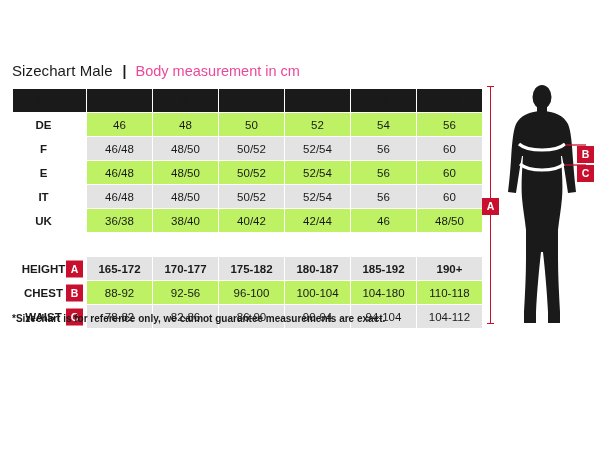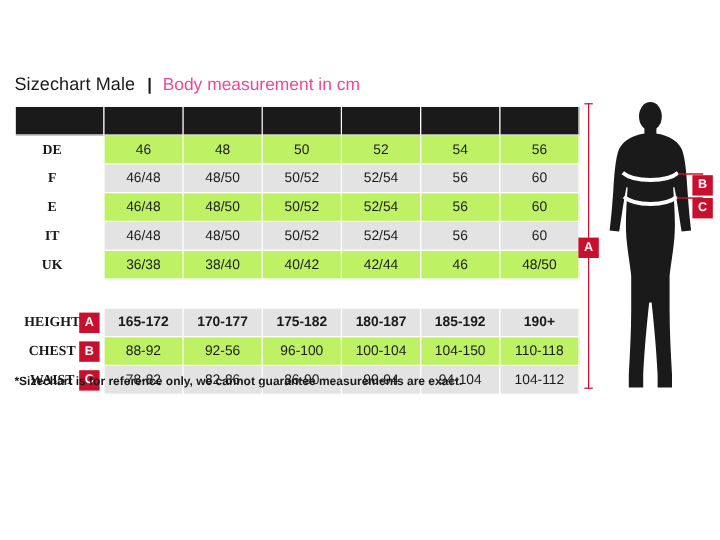--- a/index.html
+++ b/index.html
@@ -107,21 +107,21 @@
     background: #c8102e;
     color: #ffffff;
     font-size: 10.5px;
     font-weight: bold;
     text-align: center;
     position: absolute;
     right: 3px;
     top: 50%;
     transform: translateY(-50%);
   }
-  td.rowlabel .lbl-text { display: inline-block; padding-right: 12px; font-family: Liberation Serif, serif; }
+  td.rowlabel .lbl-text { display: inline-block; padding-right: 12px; }
 
   
   tr.gap td { height: 5px; border: none; background: #ffffff; padding: 0; }
 
   
   #footnote {
     position: absolute;
     left: 12px;
     top: 313px;
     font-size: 10px;
@@ -296,21 +296,21 @@
 
       <tr>
         <td class="rowlabel meas">
           <span class="lbl-text">CHEST</span>
           <span class="badge">B</span>
         </td>
         <td class="data">88-92</td>
         <td class="data">92-56</td>
         <td class="data">96-100</td>
         <td class="data">100-104</td>
-        <td class="data">104-150</td>
+        <td class="data">104-180</td>
         <td class="data">110-118</td>
       </tr>
 
       <tr>
         <td class="rowlabel meas">
           <span class="lbl-text">WAIST</span>
           <span class="badge">C</span>
         </td>
         <td class="data alt">78-82</td>
         <td class="data alt">82-86</td>

